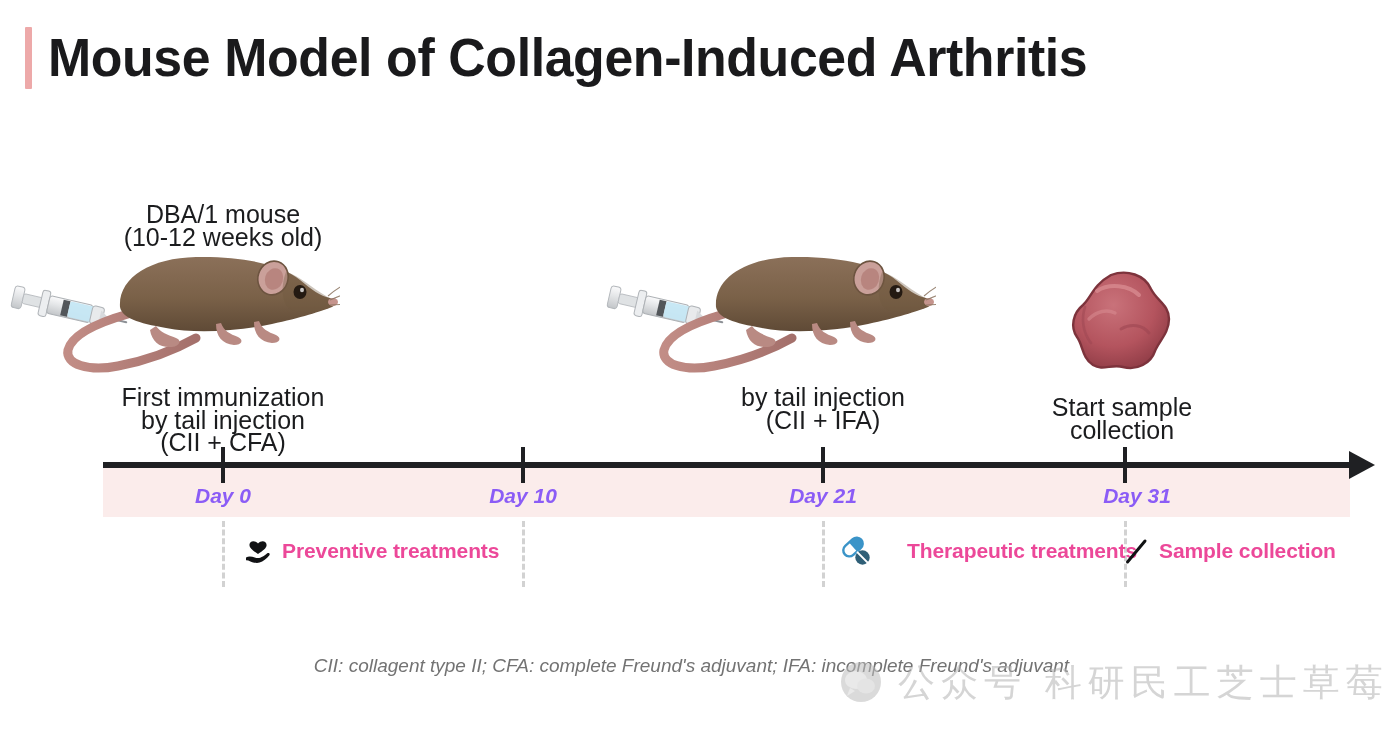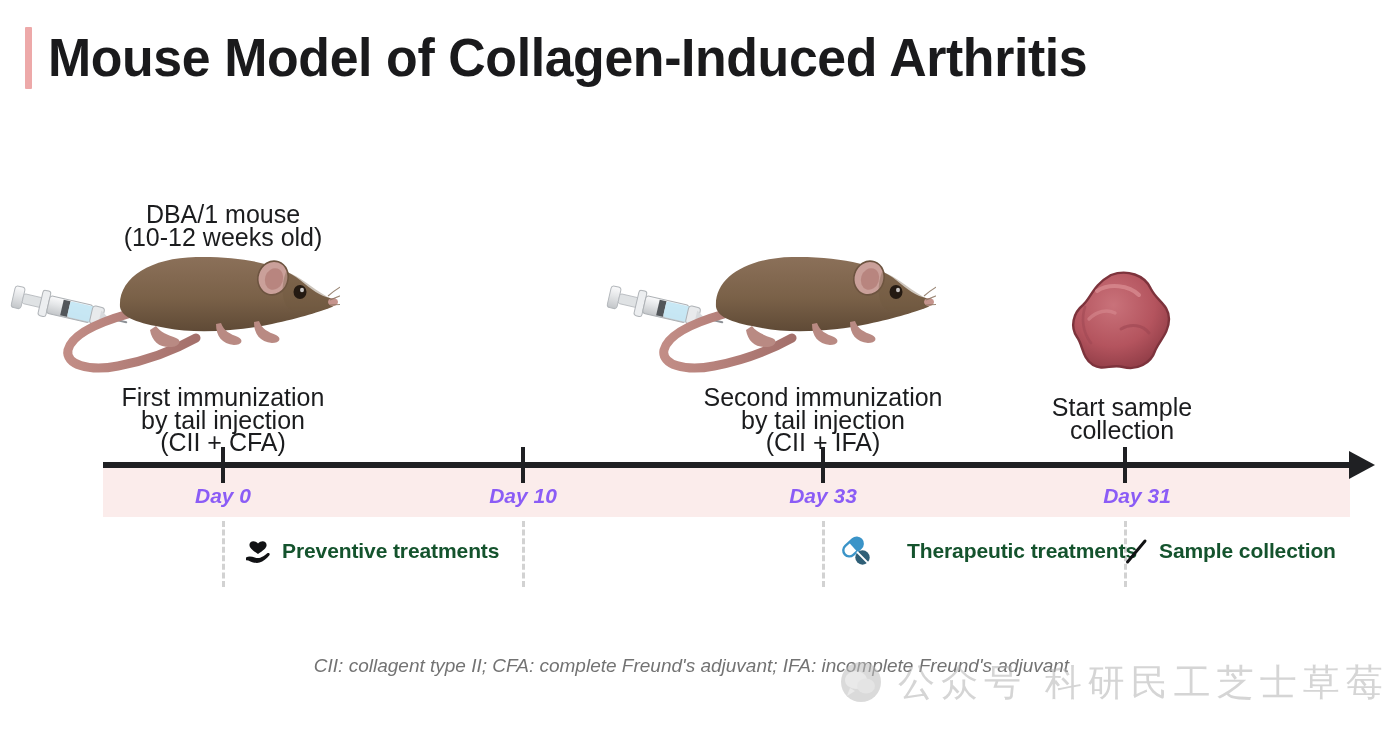--- a/index.html
+++ b/index.html
@@ -71,21 +71,21 @@
     margin-left:-1px;
   }
 
   
   .legend-item{
     position:absolute; top:536px;
     display:flex; align-items:center; gap:9px;
     white-space:nowrap;
   }
   .legend-label{
-    font-size:21px; font-weight:700; color:#14532d;
+    font-size:21px; font-weight:700; color:#ec4899;
     letter-spacing:-0.1px;
   }
   .legend-icon{ display:block; flex:0 0 auto; }
 
   
   .anno{
     position:absolute;
     text-align:center;
     font-size:25px;
     line-height:22.5px;
@@ -257,40 +257,39 @@
     <div class="anno" style="left: 223px; top: 203px;">
       <div>DBA/1 mouse</div>
       <div>(10-12 weeks old)</div>
     </div>
     <div class="anno" style="left: 223px; top: 386px;">
       <div>First immunization</div>
       <div>by tail injection</div>
       <div>(CII + CFA)</div>
     </div>
     <div class="anno" style="left: 823px; top: 386px;">
-      <div>Second immunization</div>
       <div>by tail injection</div>
       <div>(CII + IFA)</div>
     </div>
     <div class="anno" style="left: 1122px; top: 396px;">
       <div>Start sample</div>
       <div>collection</div>
     </div>
   </div>
 
 <div id="band"></div>
 <div id="axis-line"></div>
 <div id="axis-arrow"></div>
 <div id="timeline-marks">
     <div class="tick" style="left: 223px;"></div>
     <div class="day-label" style="left: 223px;">Day 0</div>
     <div class="tick" style="left: 523px;"></div>
     <div class="day-label" style="left: 523px;">Day 10</div>
     <div class="tick" style="left: 823px;"></div>
-    <div class="day-label" style="left: 823px;">Day 33</div>
+    <div class="day-label" style="left: 823px;">Day 21</div>
     <div class="tick" style="left: 1125px;"></div>
     <div class="day-label" style="left: 1137px;">Day 31</div>
   </div>
 <div id="timeline-guides">
     <div class="guide" style="left: 223px;"></div>
     <div class="guide" style="left: 523px;"></div>
     <div class="guide" style="left: 823px;"></div>
     <div class="guide" style="left: 1125px;"></div>
   </div>
 

